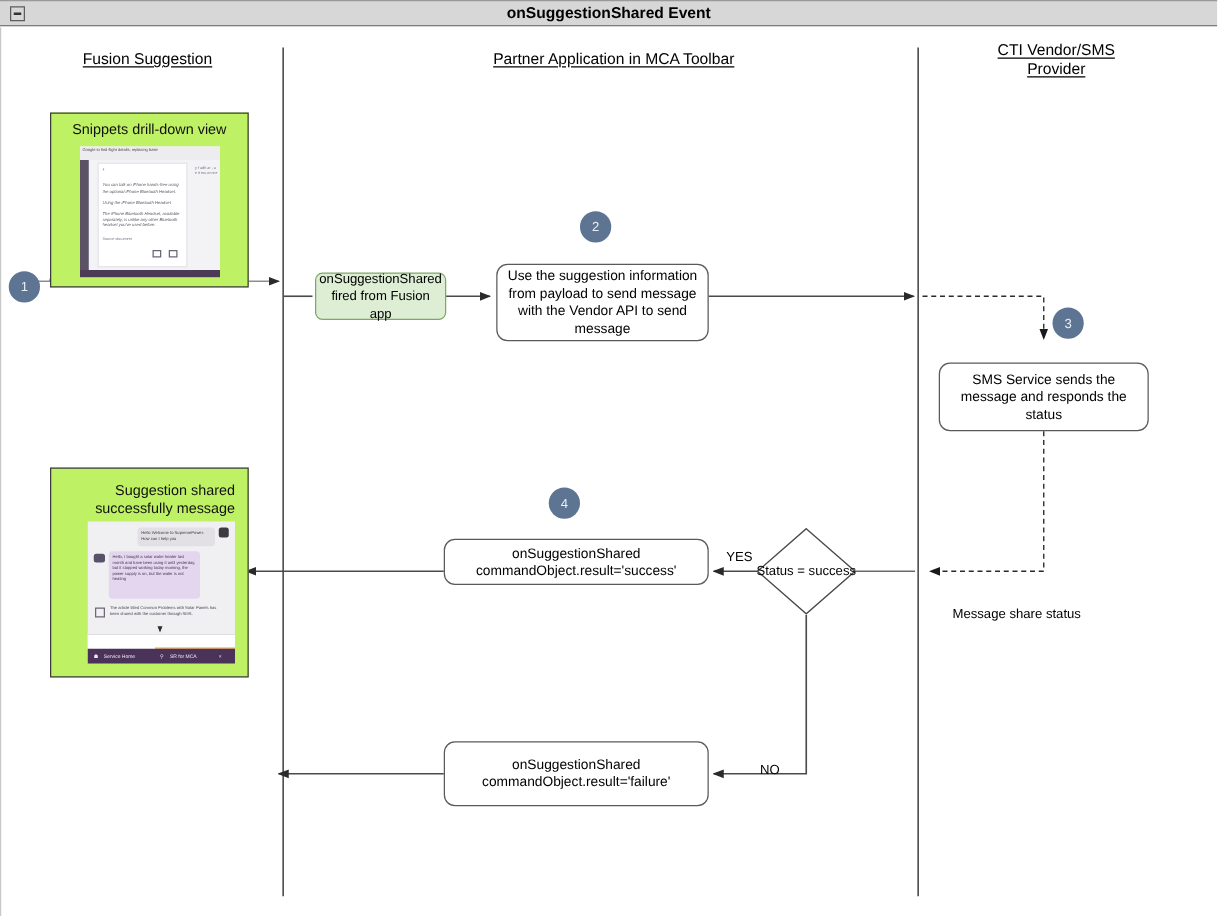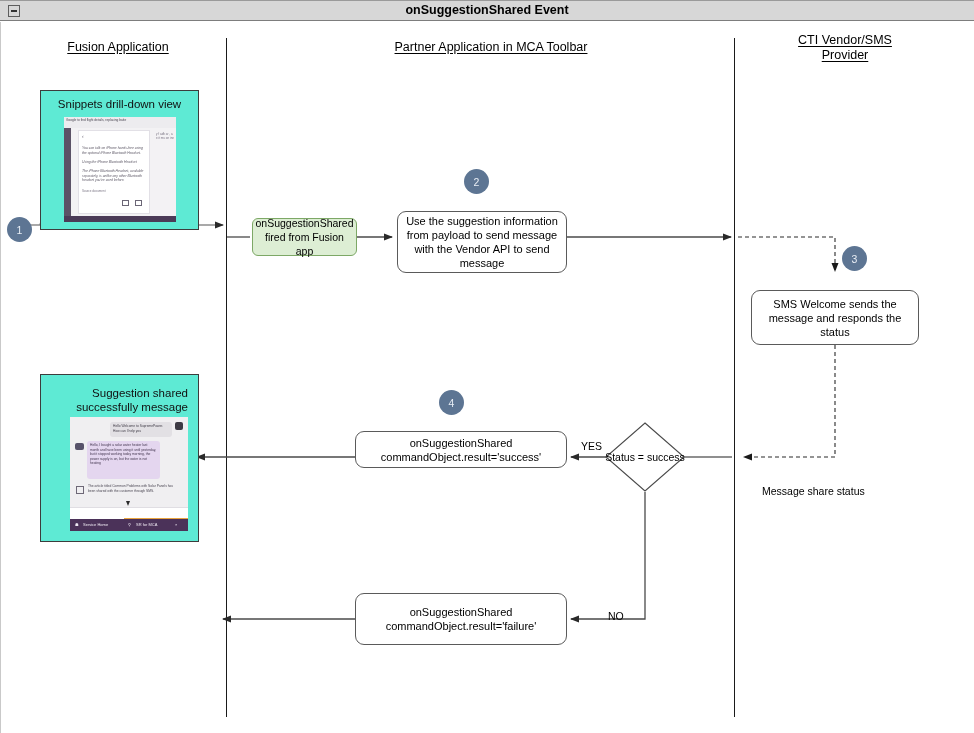--- a/index.html
+++ b/index.html
@@ -103,21 +103,21 @@
   }
   .event-green {
     background: #ddeed4;
     border: 1px solid #7da866;
     border-radius: 6px;
     font-size: 10.5px;
     line-height: 14px;
     padding: 2px 4px;
   }
   .shot-frame {
-    background: #5eead4;
+    background: #bef264;
     border: 1px solid #3c3c3c;
   }
   .shot-title {
     position: absolute;
     left: 0;
     width: 100%;
     text-align: center;
     font-size: 11.5px;
     line-height: 14px;
     color: #111;
@@ -299,21 +299,21 @@
       <div class="bar"></div>
     </div>
     <div class="titlebar-title">onSuggestionShared Event</div>
   </div>
 
   <div class="canvas">
 
     <div class="lane-line" style="left:225px; top:16px; height:679px;"></div>
     <div class="lane-line" style="left:733px; top:16px; height:679px;"></div>
 
-    <div class="lane-label" style="left:42px; top:18px; width:150px;">Fusion Application</div>
+    <div class="lane-label" style="left:42px; top:18px; width:150px;">Fusion Suggestion</div>
     <div class="lane-label" style="left:372px; top:18px; width:236px;">Partner Application in MCA Toolbar</div>
     <div class="lane-label two-line" style="left:779px; top:11px; width:130px;">CTI Vendor/SMS Provider</div>
 
     <svg class="wires" viewBox="0 0 974 711" width="974" height="711">
       <defs>
         <marker id="ah" markerWidth="9" markerHeight="9" refX="8" refY="4.5" orient="auto" markerUnits="userSpaceOnUse">
           <path d="M0,1 L9,4.5 L0,8 z" fill="#2a2a2a"></path>
         </marker>
         <marker id="ahd" markerWidth="9" markerHeight="9" refX="8" refY="4.5" orient="auto" markerUnits="userSpaceOnUse">
           <path d="M0,1 L9,4.5 L0,8 z" fill="#1a1a1a"></path>
@@ -350,21 +350,21 @@
 
     <div class="wire-label grey" style="left:38px; top:191px;">Agent click on Share button</div>
     <div class="wire-label" style="left:580px; top:418px;">YES</div>
     <div class="wire-label" style="left:607px; top:588px;">NO</div>
     <div class="wire-label" style="left:761px; top:463px;">Message share status</div>
 
     <div class="node proc" style="left:396px; top:189px; width:170px; height:62px;">Use the suggestion information from payload to send message with the Vendor API to send message</div>
 
     <div class="node event-green" style="left:251px; top:196px; width:105px; height:38px;">onSuggestionShared fired from Fusion app</div>
 
-    <div class="node proc" style="left:750px; top:268px; width:168px; height:55px;">SMS Welcome sends the message and responds the status</div>
+    <div class="node proc" style="left:750px; top:268px; width:168px; height:55px;">SMS Service sends the message and responds the status</div>
 
     <div class="node proc" style="left:354px; top:409px; width:212px; height:37px;">onSuggestionShared commandObject.result='success'</div>
 
     <div class="node proc" style="left:354px; top:571px; width:212px; height:52px;">onSuggestionShared commandObject.result='failure'</div>
 
     <div class="diamond-wrap" style="left:604px; top:400px; width:80px; height:70px;">
       <svg class="diamond-shape" viewBox="0 0 80 70" preserveAspectRatio="none">
         <polygon points="40,1 79,35 40,69 1,35" fill="#ffffff" stroke="#4a4a4a" stroke-width="1.1"></polygon>
       </svg>
       <div class="diamond-text">Status = success</div>

